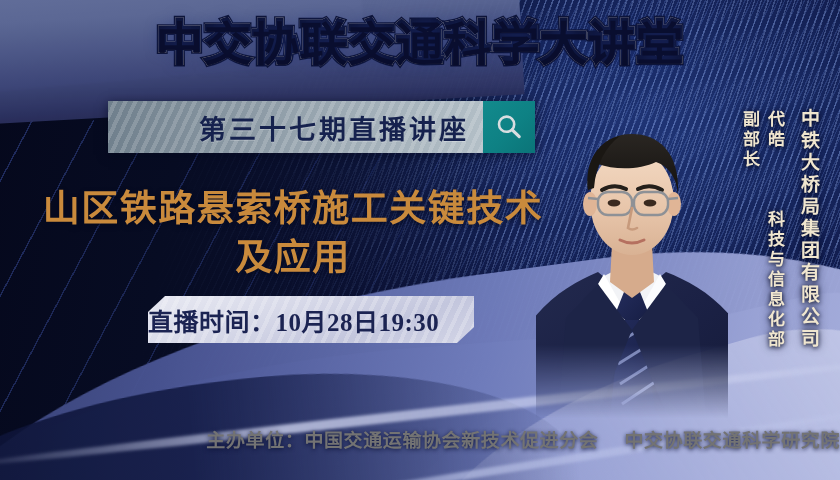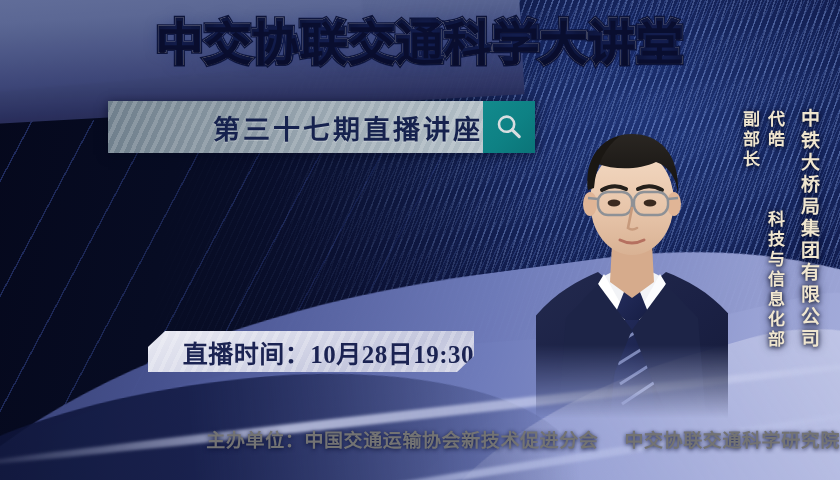--- a/index.html
+++ b/index.html
@@ -258,20 +258,21 @@
     background:
       repeating-linear-gradient(115deg,
         rgba(255,255,255,0.00) 0px,
         rgba(255,255,255,0.00) 5px,
         rgba(255,255,255,0.16) 5px,
         rgba(255,255,255,0.16) 9px),
       linear-gradient(100deg, #6f7f8c 0%, #8d9ba6 40%, #a4b1ba 72%, #b3bfc7 100%);
     display: flex;
     align-items: center;
     justify-content: flex-end;
+    padding-right: 14px;
     overflow: hidden;
   }
   .subtitle-text {
     font-size: 27px;
     font-weight: 700;
     letter-spacing: 3px;
     color: #16224e;
     text-shadow: 0 1px 0 rgba(255,255,255,0.25);
     position: relative;
     z-index: 2;
@@ -302,26 +303,26 @@
     text-shadow: 0 2px 5px rgba(4,8,30,0.85);
     z-index: 6;
   }
   .lecture-title .l2 { display: block; }
 
   
 
   .time-banner {
     position: absolute;
     left: 148px;
-    top: 331px;
+    top: 296px;
     width: 326px;
-    height: 41px;
+    height: 47px;
     display: flex;
     align-items: center;
-    justify-content: flex-end;
+    justify-content: flex-start;
     clip-path: polygon(17px 0, 100% 0, 100% calc(100% - 16px), calc(100% - 17px) 100%, 0 100%, 0 16px);
     background:
       repeating-linear-gradient(115deg,
         rgba(255,255,255,0.0) 0px,
         rgba(255,255,255,0.0) 6px,
         rgba(255,255,255,0.22) 6px,
         rgba(255,255,255,0.22) 10px),
       linear-gradient(160deg, #e8e9f2 0%, #d6d8e8 38%, #c3c6dd 70%, #d2d4e6 100%);
     box-shadow: 0 3px 14px rgba(6,10,34,0.55);
     z-index: 6;
@@ -423,20 +424,24 @@
     <div class="search-tile">
       <span>
         <svg width="30" height="30" viewBox="0 0 30 30" aria-hidden="true">
           <circle cx="12.6" cy="12.2" r="7.6" fill="none" stroke="#d8dde0" stroke-width="2.6"></circle>
           <line x1="18.2" y1="17.8" x2="25.2" y2="24.6" stroke="#d8dde0" stroke-width="3.2" stroke-linecap="round"></line>
         </svg>
       </span>
     </div>
   </div>
 
+  <div class="lecture-title">
+    <span class="l1">山区铁路悬索桥施工关键技术</span>
+    <span class="l2">及应用</span>
+  </div>
 
   <div class="time-banner">
     <span class="time-text">直播时间：10月28日19:30</span>
   </div>
 
   <div class="portrait">
     <svg width="192" height="332" viewBox="0 0 192 332" aria-hidden="true">
       <defs>
         <clipPath id="pclip">
           <rect x="0" y="0" width="192" height="332"></rect>

